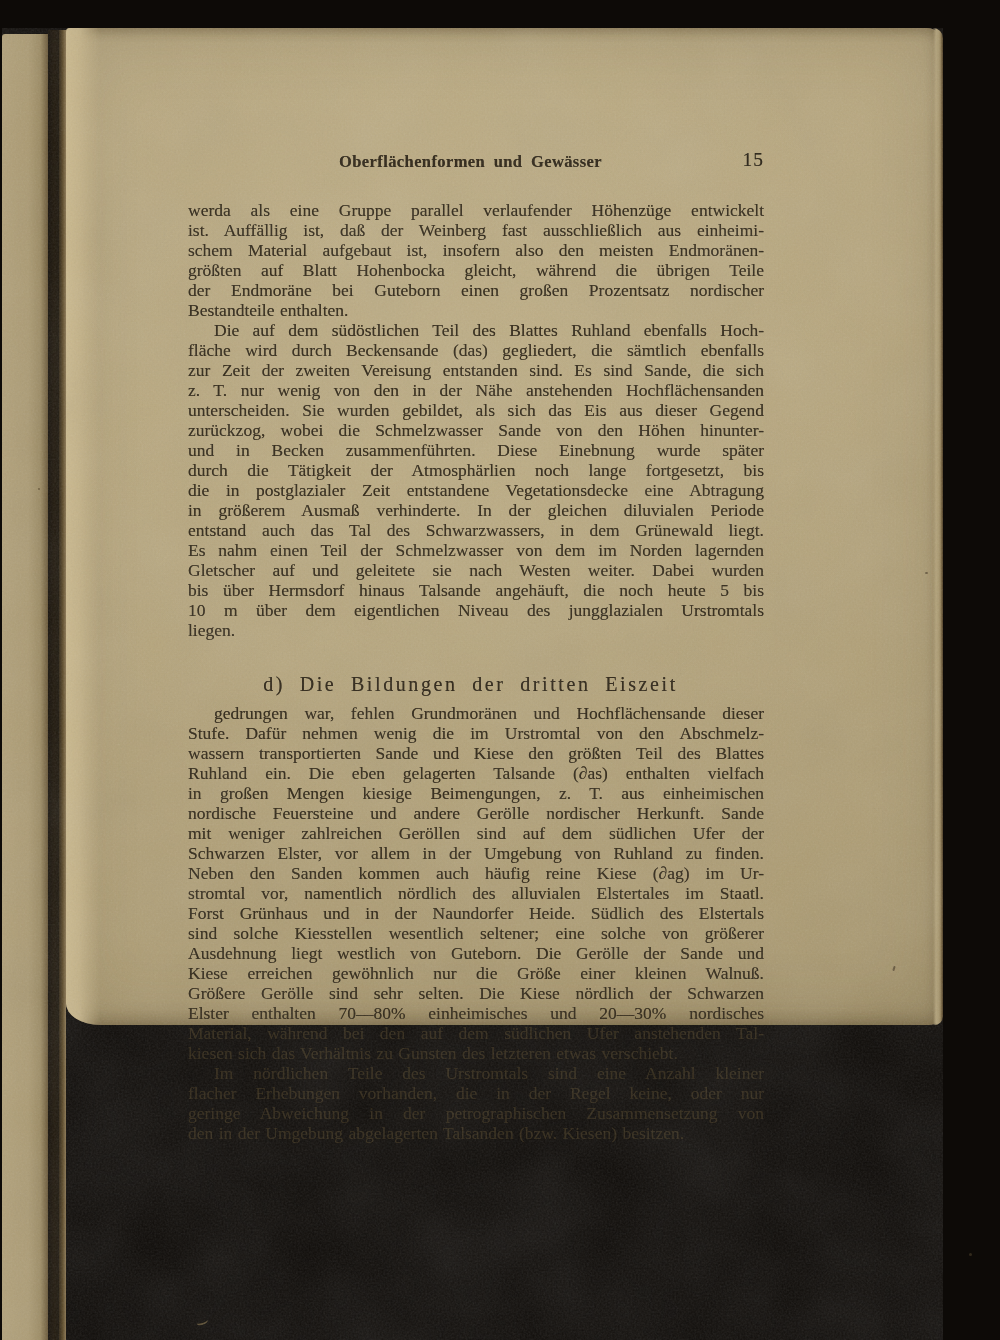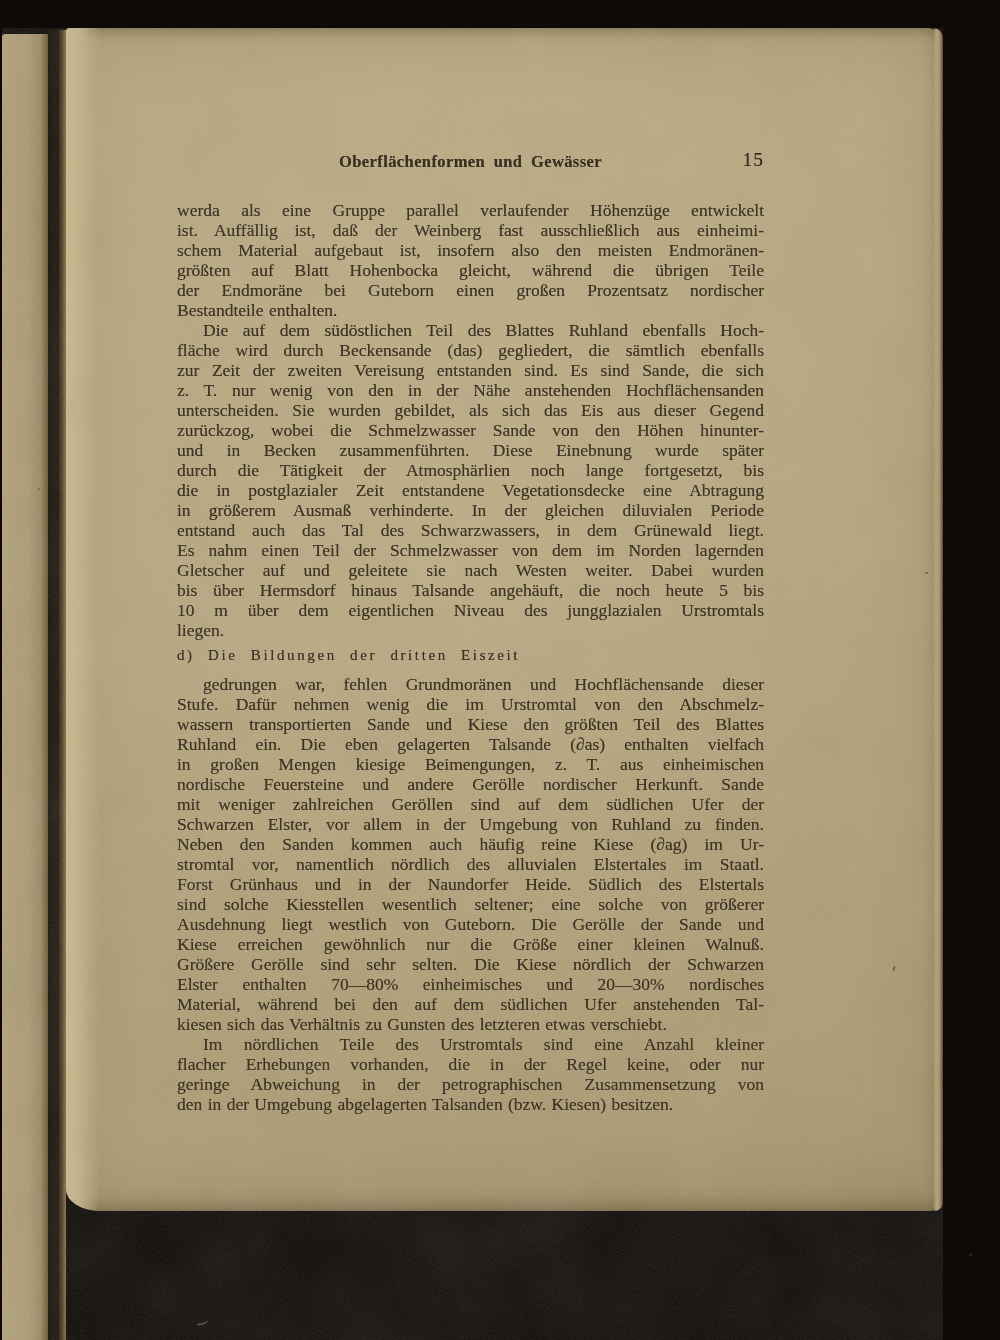--- a/index.html
+++ b/index.html
@@ -32,21 +32,21 @@
     width: 18px; height: 1310px;
     background: linear-gradient(to right,
       #130e07 0%, #1d1509 35%, #32271262 60%, #2c2212 60%,
       #5a4827 82%, #8a7550 100%);
   }
 
   
   .main-page {
     position: absolute;
     left: 66px; top: 28px;
-    width: 877px; height: 1183px;
+    width: 877px; height: 997px;
     background:
       radial-gradient(ellipse at 46% 38%, rgba(255,244,208,0.10), rgba(0,0,0,0) 62%),
       linear-gradient(168deg, #b9a87f 0%, #b6a57c 45%, #ac9b72 88%, #a4936a 100%);
     background-color: var(--paper, #b6a57c);
     border-radius: 4px 16px 14px 34px / 4px 16px 14px 22px;
     box-shadow:
       inset 0 0 70px rgba(74, 58, 30, 0.22),
       inset -5px 0 14px rgba(74, 58, 28, 0.28),
       inset 0 -7px 16px rgba(74, 58, 28, 0.24),
       inset 0 5px 10px rgba(86, 70, 40, 0.20);
@@ -104,30 +104,31 @@
     line-height: 20px;
     word-spacing: 1px;
     text-shadow: 0 0 0.6px rgba(47,38,22,0.55);
   }
   .para { margin: 0; }
   .tline {
     height: 20px;
     text-align: justify;
     text-align-last: justify;
     white-space: nowrap;
+    margin-left: 11px;
   }
   .para .tline:last-child { text-align-last: left; }
   .para.indent .tline:first-child { text-indent: 26px; }
 
   .section-heading {
-    margin-top: 2px;
+    margin-top: 31px;
     margin-bottom: 6px;
     line-height: 26px;
-    text-align: left;
-    font-size: 15px;
+    text-align: center;
+    font-size: 20px;
     letter-spacing: 2.6px;
     word-spacing: 7px;
     color: #2b2213;
     text-shadow: 0 0 0.6px rgba(43,34,19,0.6);
   }
 
   
   .speck { position: absolute; pointer-events: none; }
   .speck.s1 { left: 903px; top: 1225px; width: 3px; height: 3px; background: #3a3020; border-radius: 50%; opacity: .85; }
   .speck.s2 { left: 859px; top: 544px; width: 3px; height: 2px; background: #4a3c26; border-radius: 50%; opacity: .7; }

